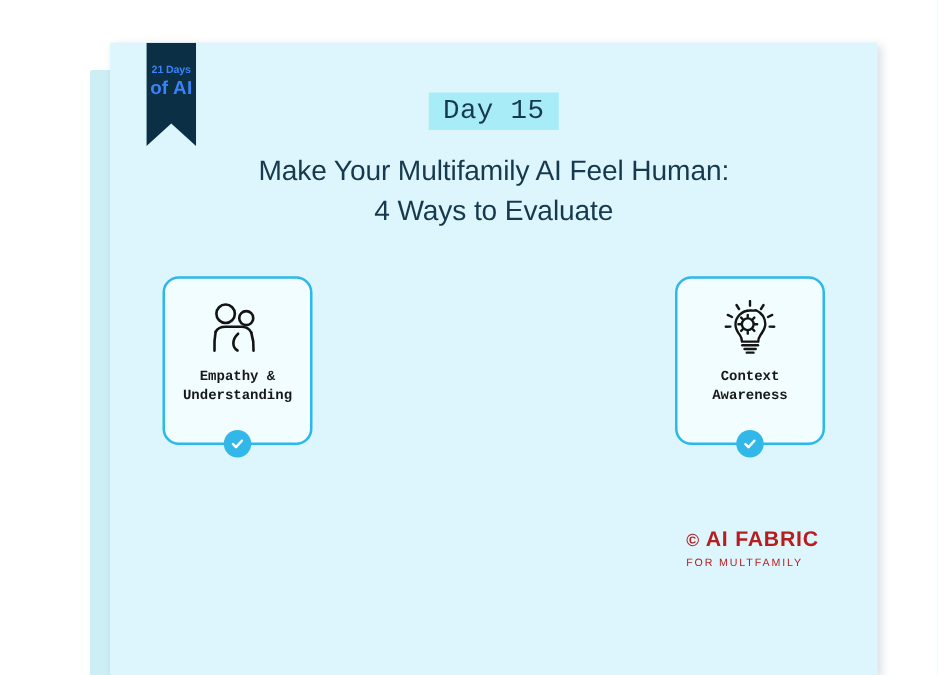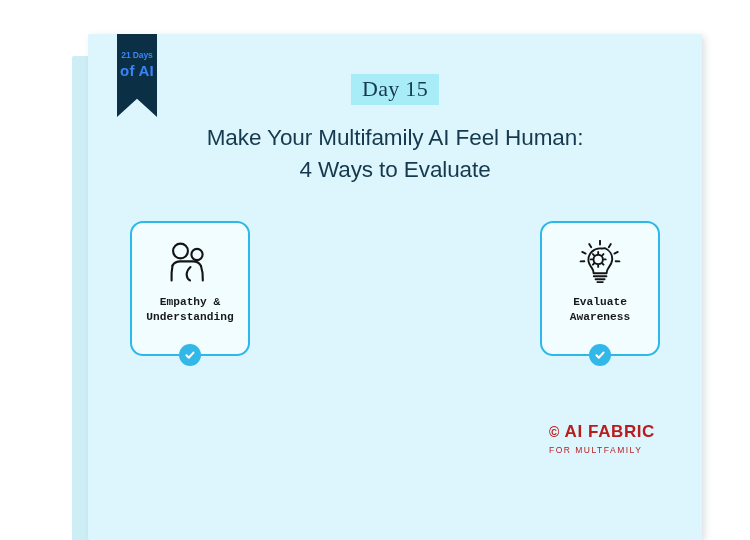--- a/index.html
+++ b/index.html
@@ -79,21 +79,21 @@
     left: 0;
     top: 40px;
     width: 614px;
     text-align: center;
   }
 
   .day-badge {
     display: inline-block;
     background: #a8ecf7;
     color: #16394d;
-    font-family: Liberation Serif, serif;
+    font-family: Liberation Mono, monospace;
     font-size: 22px;
     padding: 2px 11px 3px 11px;
     letter-spacing: 0.3px;
   }
 
   .title {
     margin-top: 17px;
     color: #16394d;
     font-size: 22.5px;
     line-height: 1.42;
@@ -237,21 +237,21 @@
             <path d="M39.7 21.3 L43.4 21.4"></path>
             <path d="M28.8 8.2 C33.6 10.2 36.6 14.8 36.2 19.9 C35.9 23.4 34 25.8 32.4 28 C31.2 29.7 30.6 31.4 30.6 33.3 L17.6 33.3 C17.6 31.3 17 29.6 15.8 27.9 C14.1 25.6 12.4 23.2 12.4 19.7 C12.4 13.5 17.6 8.4 24 8.4 C25.7 8.4 27.3 8.7 28.8 8.2 Z"></path>
             <path d="M17.8 36.2 L30.4 36.2"></path>
             <path d="M19.6 39.2 L28.6 39.2"></path>
             <path d="M21.4 42.1 L26.8 42.1"></path>
             <circle cx="22.2" cy="19.4" r="4.7"></circle>
             <path d="M22.2 13.6 V11.9 M22.2 26.9 V25.2 M28 19.4 H29.7 M14.7 19.4 H16.4 M26.3 15.3 L27.5 14.1 M16.9 24.7 L18.1 23.5 M26.3 23.5 L27.5 24.7 M16.9 14.1 L18.1 15.3"></path>
           </svg>
         </div>
         <div class="card-label">
-          <div>Evaluate</div>
+          <div>Context</div>
           <div>Awareness</div>
         </div>
         <div class="check-badge">
           <svg width="12" height="12" viewBox="0 0 12 12" fill="none" stroke="#ffffff" stroke-width="2" stroke-linecap="round" stroke-linejoin="round">
             <path d="M2.4 6.3 L4.8 8.7 L9.5 3.6"></path>
           </svg>
         </div>
       </div>
 
 

